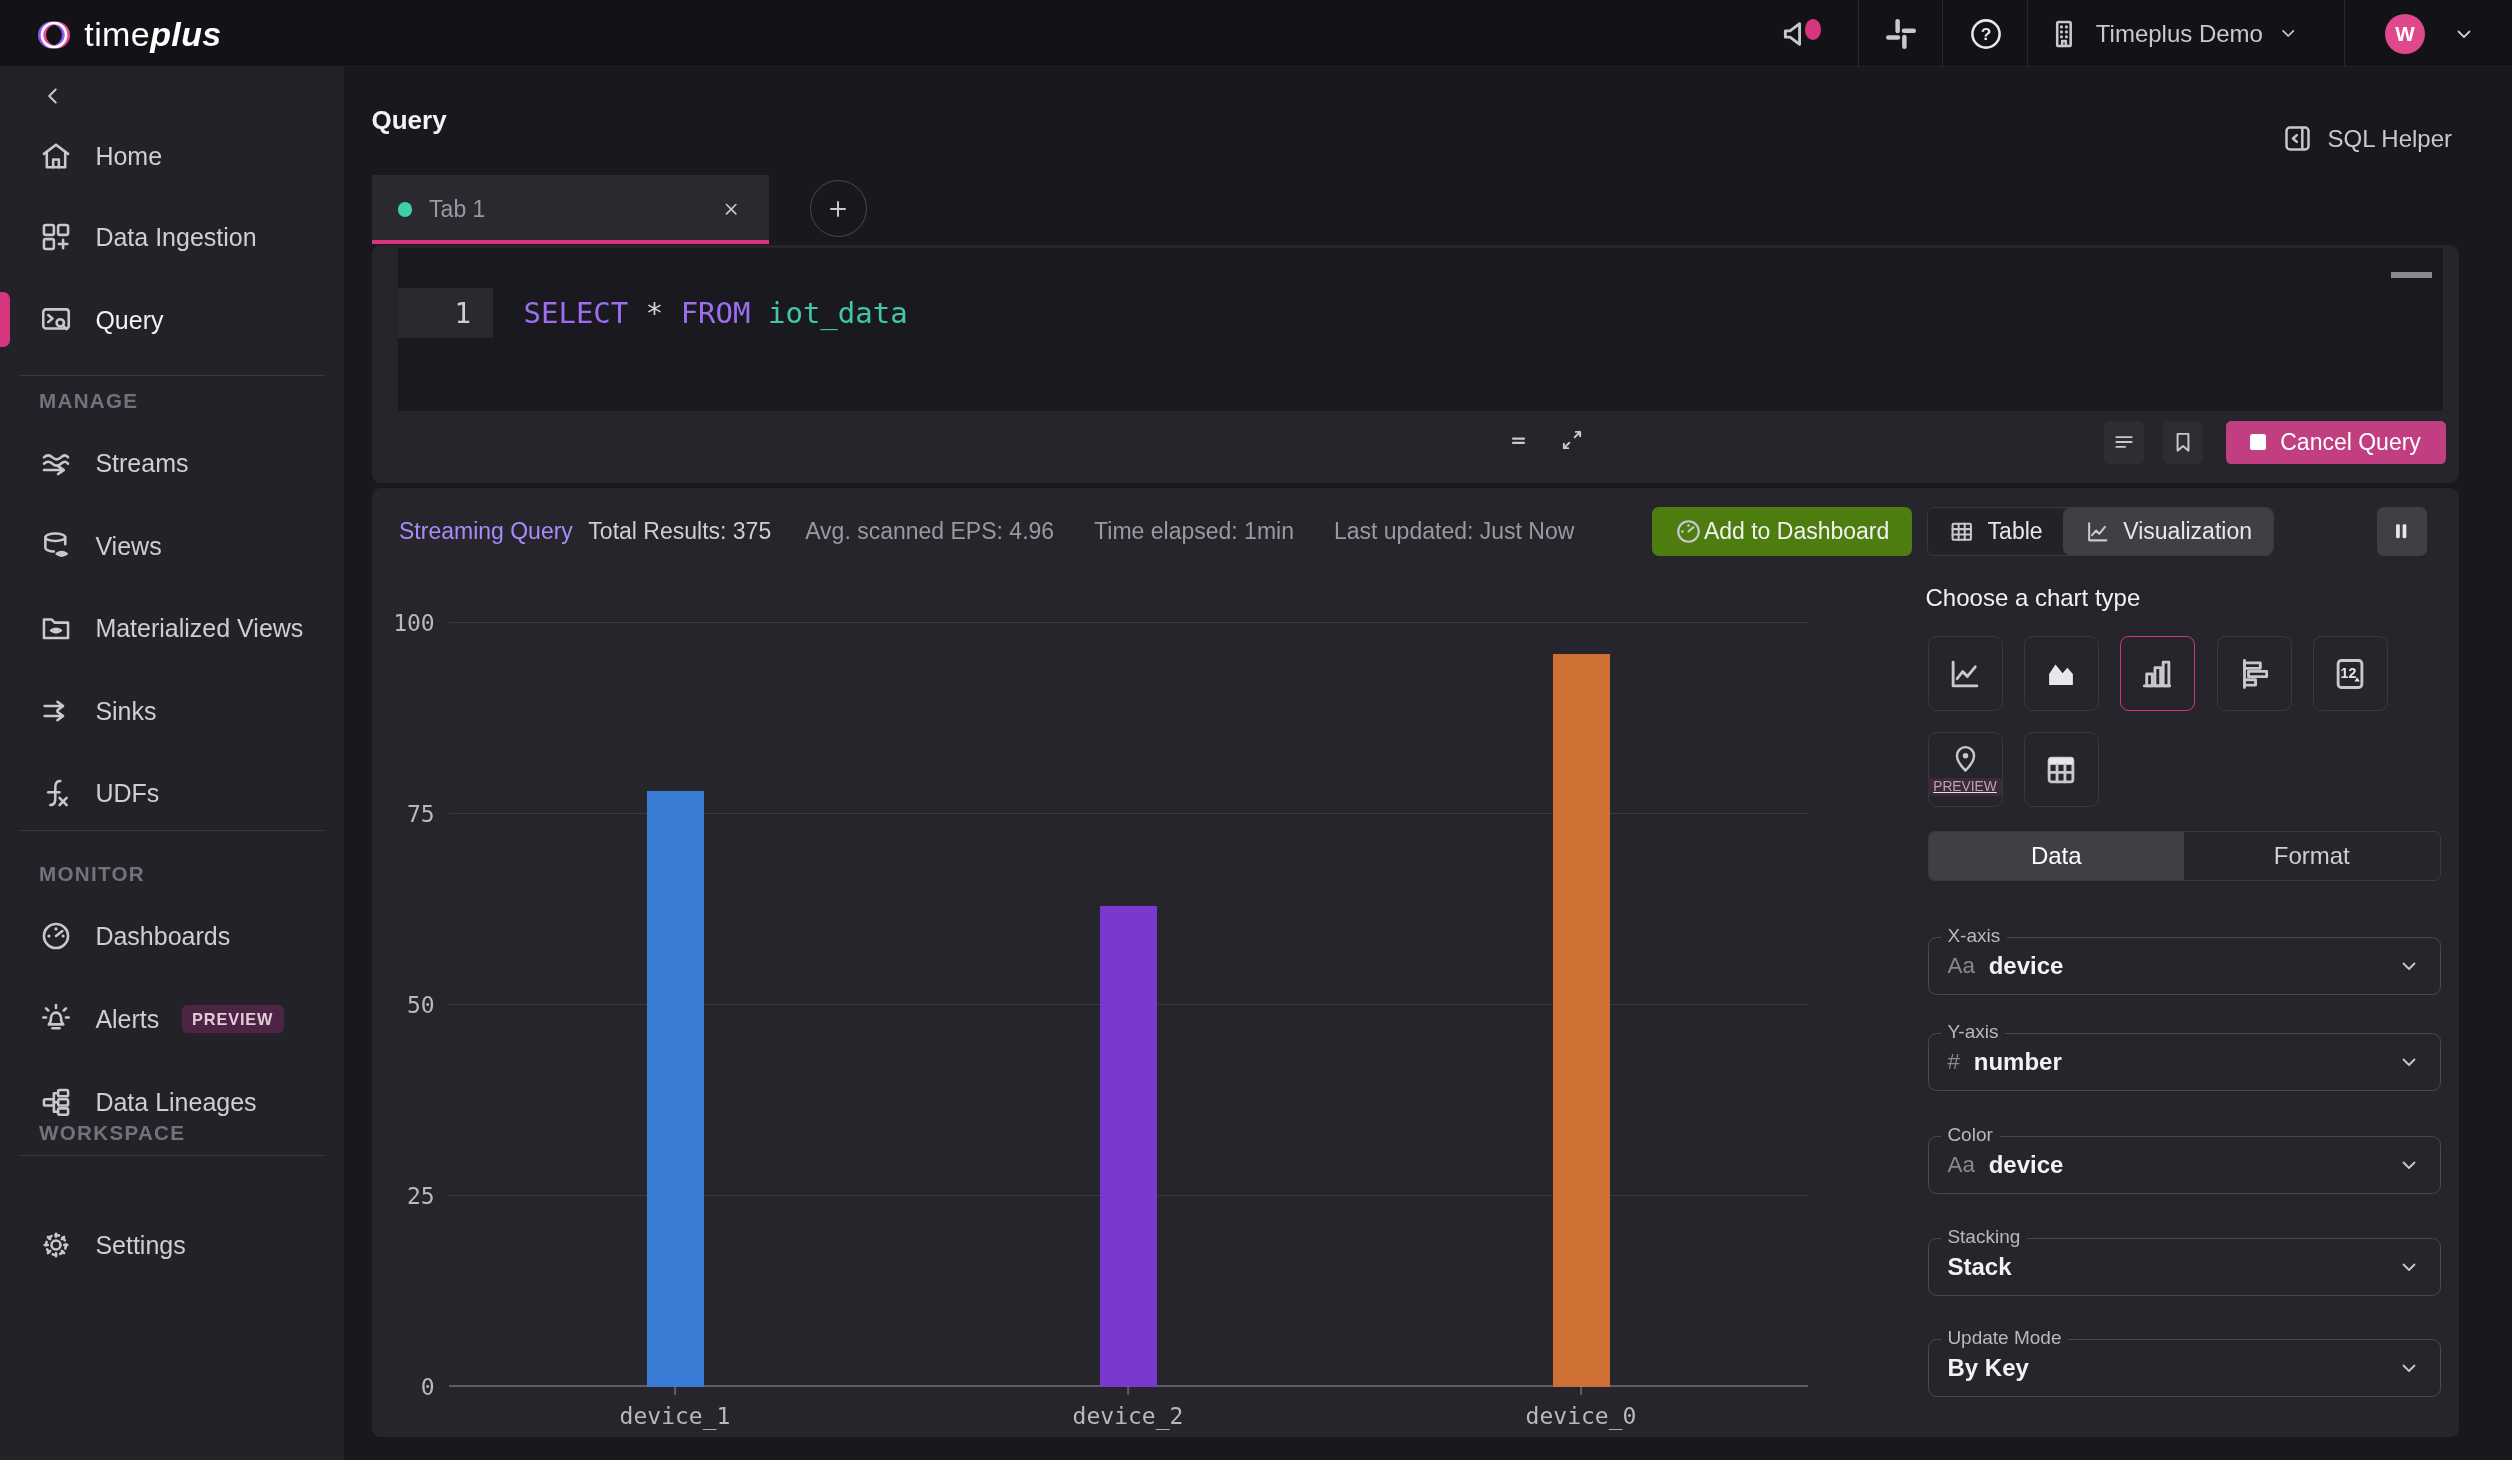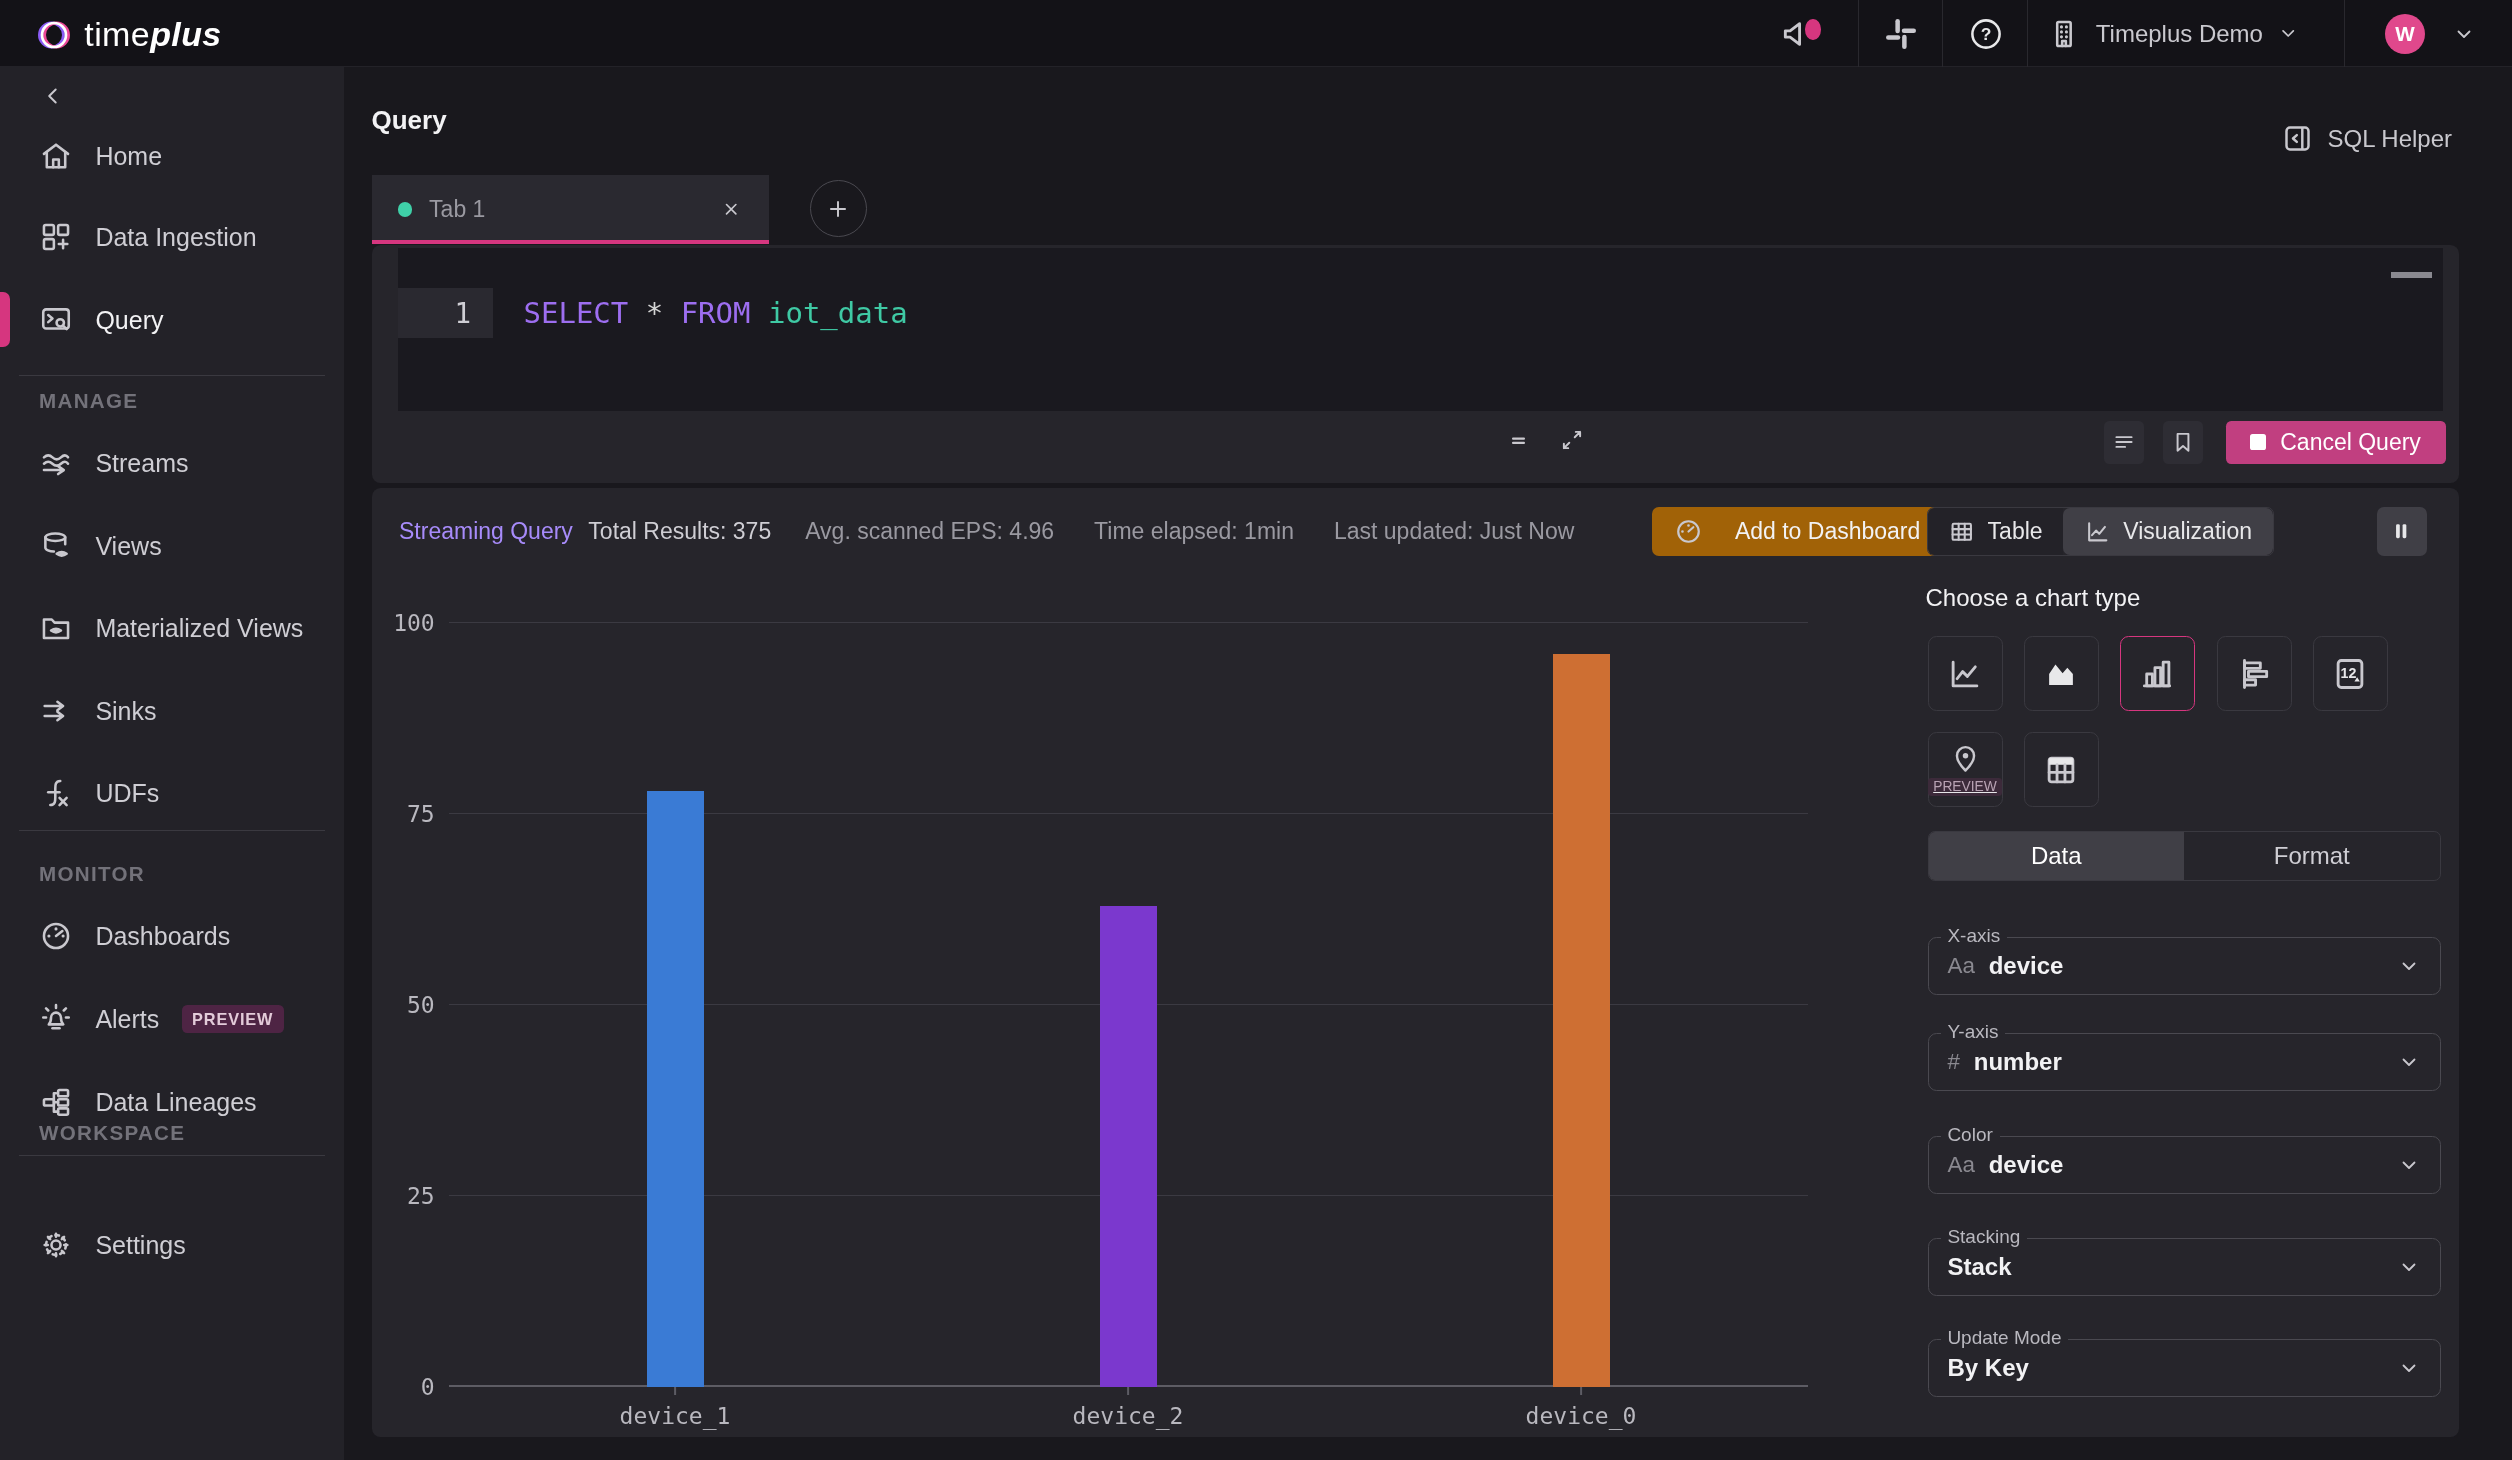--- a/index.html
+++ b/index.html
@@ -53,21 +53,21 @@
   .mini-btn { position:absolute; top:8.6px; width:40px; height:43px; background:#2e2d34; border-radius:5.2px; display:flex; align-items:center; justify-content:center; cursor:pointer; }
   .cancel-btn { position:absolute; left:1854px; top:8.6px; width:220px; height:43px; background:#c13f80; border-radius:5.2px; display:flex; align-items:center; justify-content:center; gap:13.8px; cursor:pointer; }
   .cancel-btn span { color:#fff; font-size:23px; }
   .stop-sq { width:16.3px; height:16.3px; background:#fff; border-radius:2.6px; }
 
   .results-panel { position:absolute; left:27.5px; top:421px; width:2087px; height:949px; background:#26252b; border-radius:8.6px; }
   .stats-row { position:absolute; left:27.5px; top:19px; height:49px; display:flex; align-items:center; }
   .stat { font-size:23px; color:#9a99a1; margin-right:40px; }
   .stat.bright { color:#cfced4; margin-right:34px; }
   .stat.accent { color:#a78bfa; margin-right:15.5px; }
-  .atd-btn { position:absolute; left:1280px; top:19px; height:49px; padding:0 22.4px; background:#a16207; border-radius:6.9px; display:flex; align-items:center; gap:32px; cursor:pointer; }
+  .atd-btn { position:absolute; left:1280px; top:19px; height:49px; padding:0 22.4px; background:#4d7c0f; border-radius:6.9px; display:flex; align-items:center; gap:1px; cursor:pointer; }
   .atd-btn span { font-size:23px; color:#f2f2f4; }
   .segmented { position:absolute; left:1555px; top:19px; height:49px; border:0.9px solid #3a3940; border-radius:6.9px; display:flex; overflow:hidden; }
   .seg { display:flex; align-items:center; gap:12px; padding:0 20.6px; cursor:pointer; font-size:23px; color:#e8e8ea; background:#232228; }
   .seg.active { background:#403f46; border-radius:6.9px; }
   .pause-btn { position:absolute; left:2005px; top:19px; width:50px; height:49px; background:#403f46; border-radius:6.9px; display:flex; align-items:center; justify-content:center; cursor:pointer; }
 
   
   .plot { position:absolute; left:77px; top:135px; width:1359px; height:764px; }
   .gridline { position:absolute; left:0; width:100%; height:0.9px; background:#3b3a42; }
   .gridline.baseline { height:1.7px; background:#5d5c64; }

